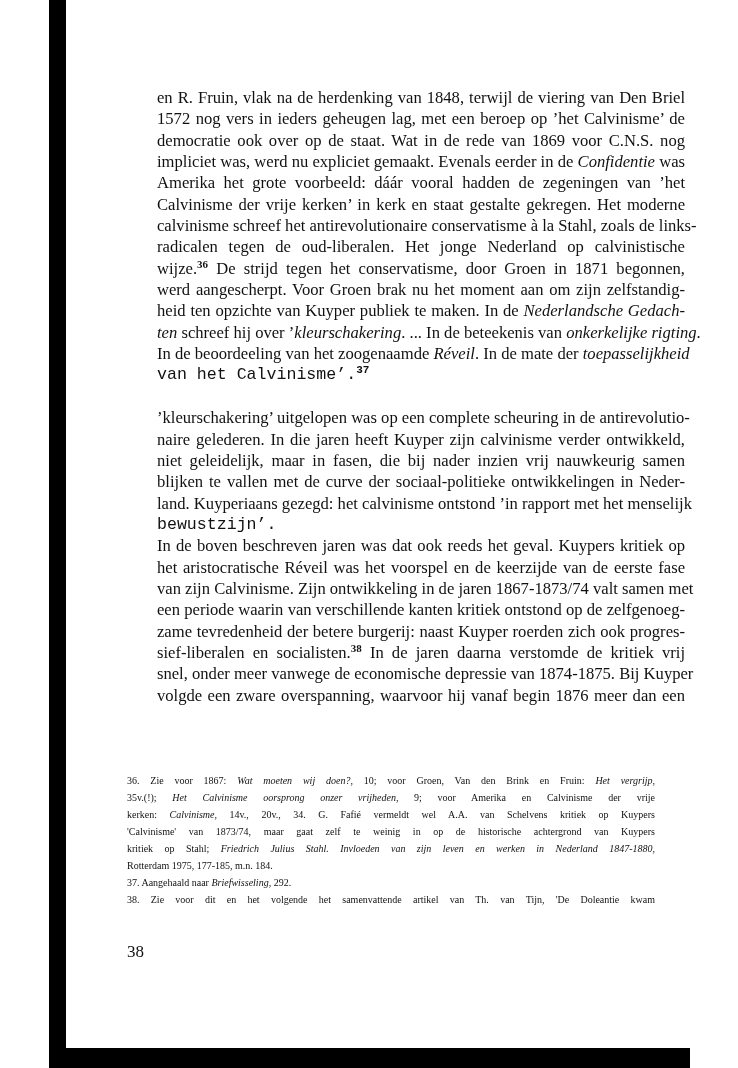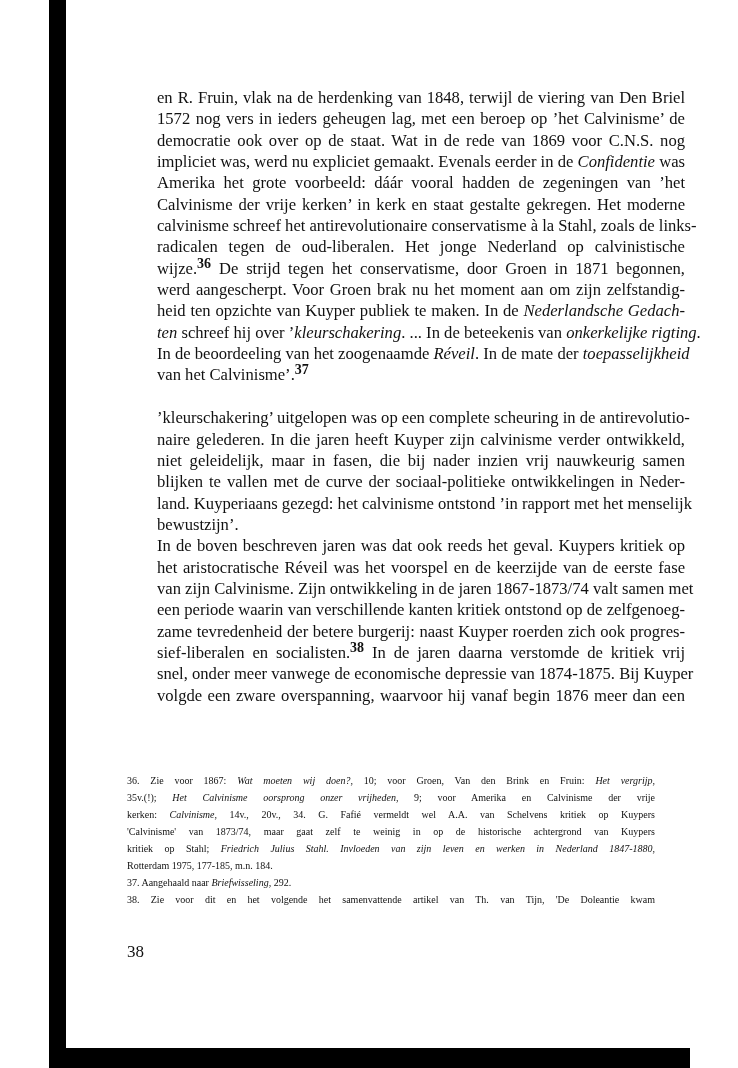--- a/index.html
+++ b/index.html
@@ -7,23 +7,23 @@
     width: 738px; height: 1068px; background: #ffffff; position: relative; overflow: hidden;
     font-family: "Liberation Serif", "DejaVu Serif", serif; color: #111111;
   }
   .scan-left-bar { position: absolute; left: 49px; top: 0; width: 17px; height: 1068px; background: #000; }
   .scan-bottom-bar { position: absolute; left: 49px; top: 1048px; width: 641px; height: 20px; background: #000; }
   .page { position: absolute; left: 127px; top: 87px; width: 528px; margin-left: 30px; }
   .body-line {
     display: block; font-size: 16.6px; line-height: 21.35px; height: 21.35px;
     white-space: nowrap; text-align: justify; text-align-last: justify;
   }
-  .body-line.last { text-align-last: left; }
+  .body-line.last { text-align-last: left; font-family: Liberation Mono, monospace; }
   .para-gap { height: 21.4px; }
-  sup { font-size: 14px; line-height: 0; vertical-align: 6px; font-weight: bold; }
+  sup { font-size: 11px; line-height: 0; vertical-align: 6px; font-weight: bold; }
   i { font-style: italic; }
   .footnotes { position: absolute; left: 127px; top: 772px; width: 528px; }
   .fn-line {
     display: block; font-size: 10px; line-height: 17px; height: 17px;
     white-space: nowrap; text-align: justify; text-align-last: justify;
   }
   .fn-line.last { text-align-last: left; }
   .page-number { position: absolute; left: 127px; top: 942px; font-size: 17px; }
 </style>
 </head>

